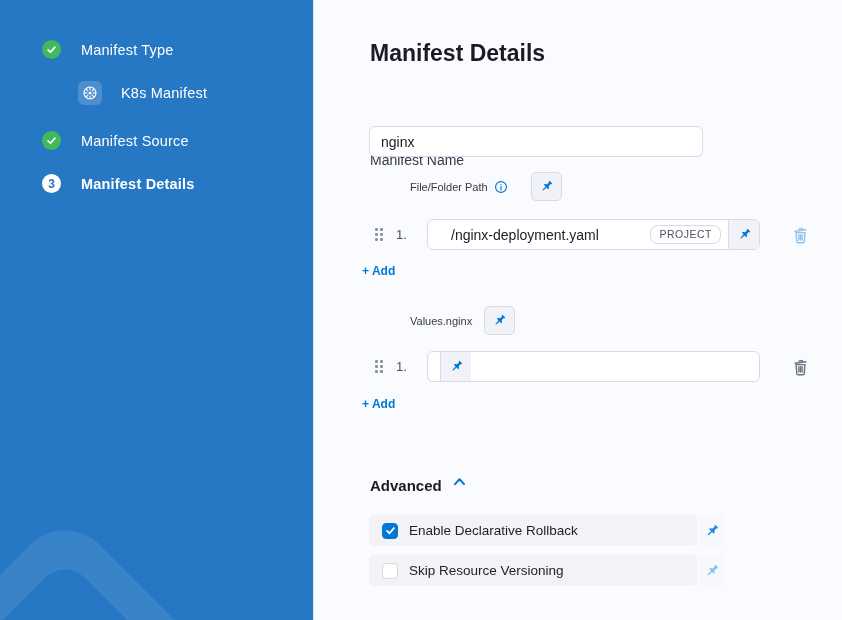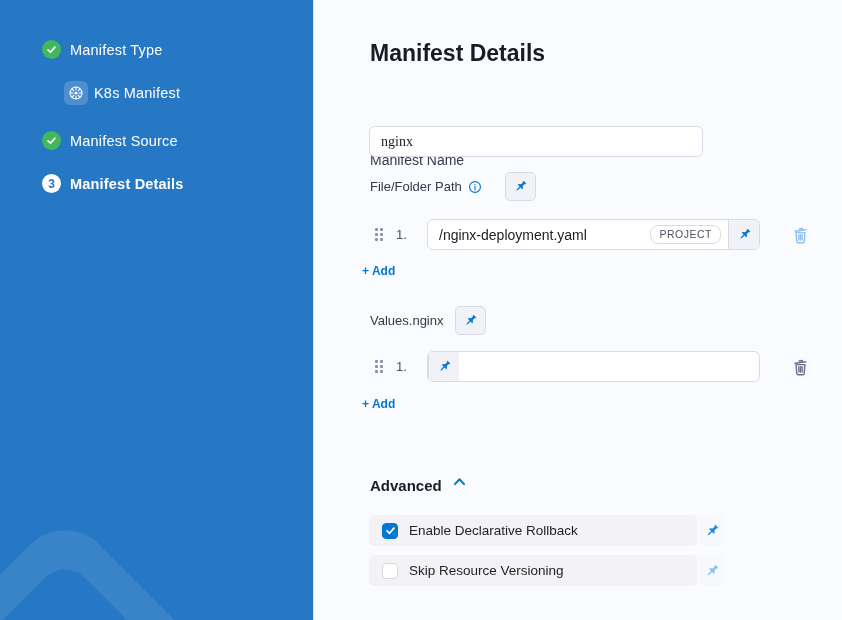--- a/index.html
+++ b/index.html
@@ -7,50 +7,50 @@
   body { font-family:"Liberation Sans","DejaVu Sans",sans-serif; background:#fafbfe; }
   .app { position:relative; width:842px; height:620px; overflow:hidden; }
 
   
   .sidebar { position:absolute; left:0; top:0; width:313px; height:620px;
              background:#2677c4; overflow:hidden; }
   .deco-outer { position:absolute; left:-55px; top:560px; width:240px; height:240px;
                 background:rgba(255,255,255,.09); border-radius:48px; transform:rotate(45deg); }
   .deco-inner { position:absolute; left:-5px; top:587px; width:140px; height:140px;
                 background:#2677c4; border-radius:28px; transform:rotate(45deg); }
-  .step { position:absolute; left:42px; display:flex; align-items:center; gap:9px; cursor:pointer; }
+  .step { position:absolute; left:42px; display:flex; align-items:center; gap:20px; cursor:pointer; }
   .step-label { color:#fff; font-size:14.5px; font-weight:500; letter-spacing:.2px; }
   .step-label.bold { font-weight:700; }
   .check-circle { width:19px; height:19px; border-radius:50%; background:#42b85c;
                   display:flex; align-items:center; justify-content:center; flex:0 0 auto; }
   .num-circle { width:19px; height:19px; border-radius:50%; background:#ffffff; color:#2677c4;
                 font-size:12px; font-weight:700; display:flex; align-items:center; justify-content:center; flex:0 0 auto; }
-  .substep { position:absolute; left:64px; display:flex; align-items:center; gap:6px; cursor:pointer; }
+  .substep { position:absolute; left:78px; display:flex; align-items:center; gap:19px; cursor:pointer; }
   .k8s-badge { width:24px; height:24px; border-radius:6px; background:rgba(255,255,255,.18);
                display:flex; align-items:center; justify-content:center; flex:0 0 auto; }
 
   
   .panel { position:absolute; left:313px; top:0; width:529px; height:620px;
            background:#fafbfe; border-left:1px solid #e3e4ea; }
   .panel h1 { position:absolute; left:56px; top:40px; font-size:23px; font-weight:700; color:#1b1b26; }
   .field-label { position:absolute; left:56px; top:104px; font-size:14px; color:#383946;margin-top:48px; }
   .text-input { position:absolute; left:55px; top:126px; width:334px; height:31px;
                 border:1px solid #d9dae6; border-radius:6px; background:#fff;
-                font-family:Liberation Serif, serif; font-size:14px; color:#22222a; padding:0 11px; outline:none; }
+                font-family:Liberation Sans, sans-serif; font-size:14px; color:#22222a; padding:0 11px; outline:none; }
   .label-row { position:absolute; display:flex; align-items:center; }
-  .label-row .lbl { font-size:13px; color:#383946; }
+  .label-row .lbl { font-size:11px; color:#383946;margin-left:40px; }
   .info-icon { margin-left:6px; display:flex; }
   .pin-btn { width:31px; height:29px; border:1px solid #d9dae6; border-radius:5px;
              background:#f0f2f8; display:flex; align-items:center; justify-content:center; cursor:pointer; }
   .entry-row { position:absolute; left:61px; display:flex; align-items:center; }
   .drag-handle { display:grid; grid-template-columns:3px 3px; grid-auto-rows:3px; gap:2px; cursor:grab; }
   .drag-handle i { background:#8e90a6; border-radius:1px; }
   .row-index { margin-left:13px; width:16px; font-size:13px; color:#4f5162; }
   .input-group { margin-left:15px; width:333px; height:31px; display:flex; align-items:center;
-                 border:1px solid #d9dae6; border-radius:6px; background:#fff; overflow:hidden; }
+                 border:1px solid #d9dae6; border-radius:6px; background:#fff; overflow:hidden;padding-left:12px; }
   .input-group input { flex:1; min-width:0; border:none; outline:none; background:transparent;
                        font-family:inherit; font-size:14px; color:#22222a; padding:0 11px; height:100%; }
   .input-group input::placeholder { color:#9596a8; }
   .scope-badge { flex:0 0 auto; margin-right:7px; border:1px solid #d9dae6; border-radius:8px;
                  background:#fff; color:#4f5162; font-size:10.5px; letter-spacing:.5px;
                  padding:3px 8px; line-height:1; }
   .group-pin { flex:0 0 31px; align-self:stretch; border-left:1px solid #d9dae6; background:#f0f2f8;
                display:flex; align-items:center; justify-content:center; cursor:pointer; }
   .trash-btn { margin-left:30px; width:20px; height:21px; display:flex; align-items:center;
                justify-content:center; cursor:pointer; background:none; border:none; }

